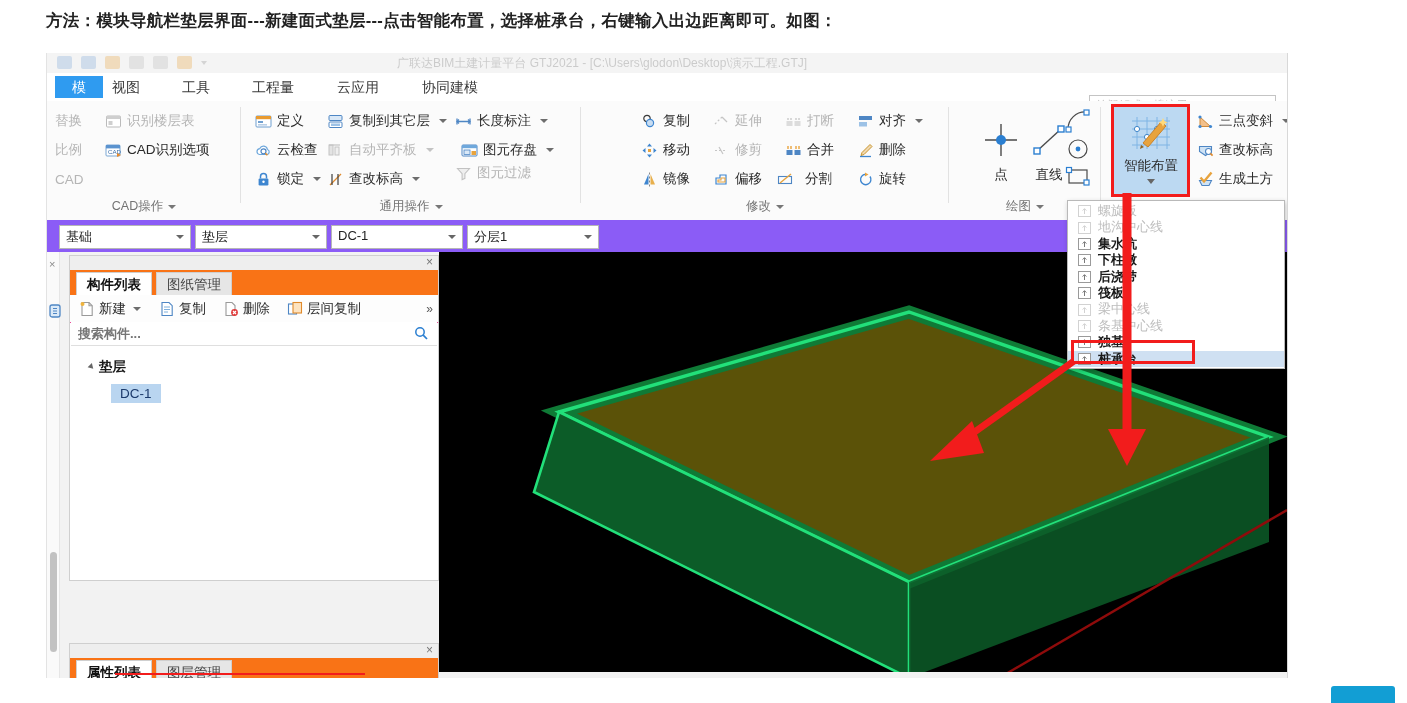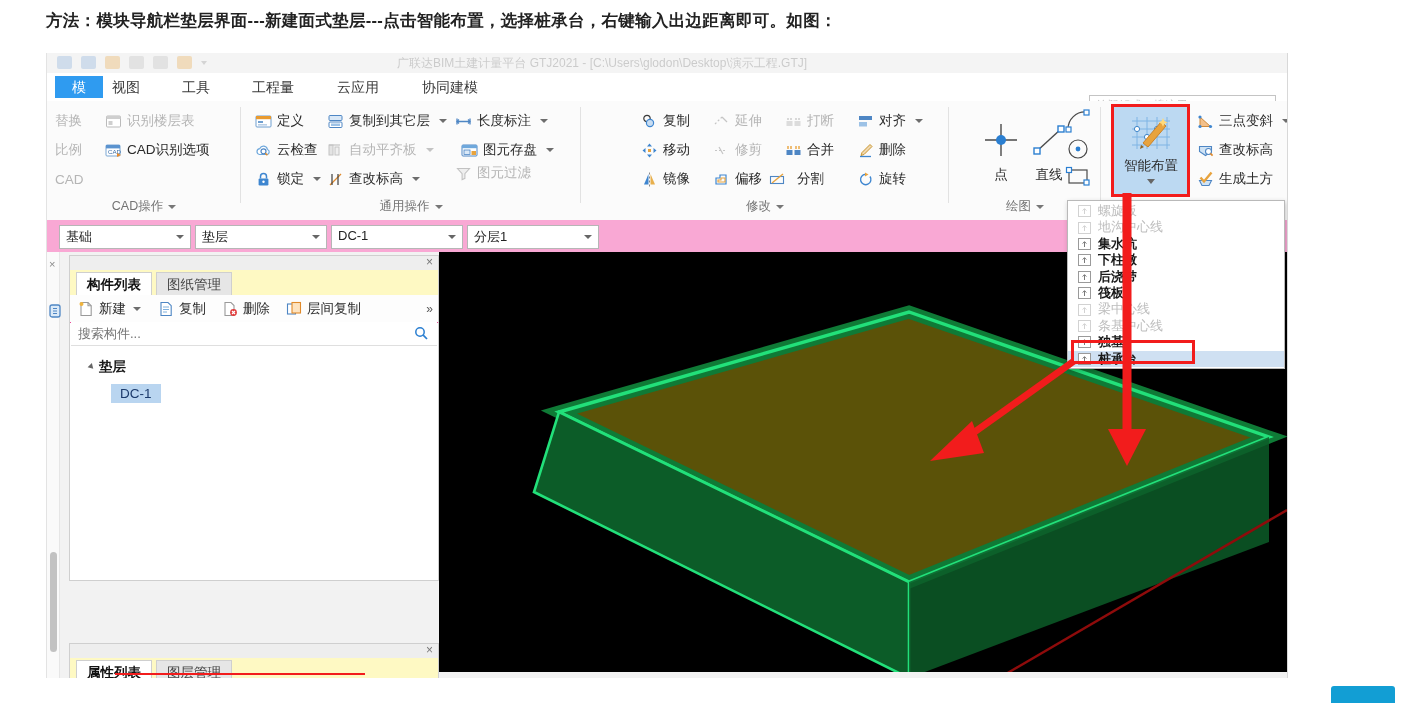--- a/index.html
+++ b/index.html
@@ -57,48 +57,48 @@
   .ic{width:17px;height:17px;flex:0 0 17px;position:relative;}
 
   
   .bigbtn{position:absolute;width:76px;height:94px;top:6px;display:flex;flex-direction:column;align-items:center;justify-content:flex-start;}
   .bigbtn .lbl{font-size:13.5px;color:#2b2b2b;margin-top:3px;}
   .bigbtn .ca{width:0;height:0;border-left:4px solid transparent;border-right:4px solid transparent;border-top:5px solid #666;margin-top:4px;}
   .bigbtn.sel{background:#bcd9f2;border:1px solid #8fbde4;}
   .redbox{position:absolute;border:3px solid #f21c1c;box-sizing:border-box;pointer-events:none;}
 
   
-  .combobar{position:absolute;left:0;top:167px;width:1240px;height:32px;background:#f9a8d4;}
+  .combobar{position:absolute;left:0;top:167px;width:1240px;height:32px;background:#8b5cf6;}
   .combo{position:absolute;top:5px;height:22px;background:#fff;border:1px solid #b6b6b6;font-size:13px;color:#222;}
   .combo .v{position:absolute;left:6px;top:2px;}
   .combo .ca{position:absolute;right:6px;top:9px;width:0;height:0;border-left:4px solid transparent;border-right:4px solid transparent;border-top:4.5px solid #666;}
 
   
   .bodyarea{position:absolute;left:0;top:199px;width:1240px;height:426px;background:#f2f2f2;}
 
   .railstrip{position:absolute;left:0;top:0;width:12px;height:426px;background:#fafafa;border-right:1px solid #e6e6e6;}
   .railicon{position:absolute;left:1px;top:50px;width:14px;height:18px;}
   .railclose{position:absolute;left:2px;top:6px;font-size:11px;color:#8a8a8a;}
   .railscroll{position:absolute;left:3px;top:300px;width:7px;height:100px;background:#c2c2c2;border-radius:4px;}
 
   .panel{position:absolute;background:#fff;border:1px solid #cfcfcf;}
   .panelcap{position:absolute;left:0;top:0;right:0;height:14px;background:#eeeeee;border-bottom:1px solid #e0e0e0;}
   .panelcap .x{position:absolute;right:5px;top:-1px;font-size:12px;color:#777;line-height:14px;}
 
-  .tabstrip{position:absolute;left:0;top:14px;height:25px;right:0;background:#fef9c3;border-bottom:1px solid #0369a1;text-align:center;}
+  .tabstrip{position:absolute;left:0;top:14px;height:25px;right:0;background:#f97316;border-bottom:1px solid #0369a1;text-align:center;}
   .tab{position:absolute;top:2px;height:23px;line-height:23px;padding:0 10px;font-size:13.5px;color:#444;background:#e6e6e6;border:1px solid #cfcfcf;border-bottom:none;}
   .tab.active{background:#fff;color:#111;font-weight:bold;border-bottom:1px solid #fff;}
 
-  .ptool{position:absolute;left:0;top:39px;right:0;height:27px;background:#fdfdfd;border-bottom:1px solid #ec4899;}
+  .ptool{position:absolute;left:0;top:39px;right:0;height:27px;background:#fdfdfd;border-bottom:1px solid #ec4899;text-align:center;}
   .ptool .tb{position:absolute;top:4px;height:20px;display:flex;align-items:center;gap:4px;font-size:13.5px;color:#2b2b2b;white-space:nowrap;}
   .ptool .tb .ca{width:0;height:0;border-left:4px solid transparent;border-right:4px solid transparent;border-top:4.5px solid #6d6d6d;margin-left:3px;}
   .ptool .more{position:absolute;right:7px;top:7px;font-size:12px;color:#555;letter-spacing:-2px;}
 
   .searchrow{position:absolute;left:1px;top:66px;right:1px;height:23px;background:#fff;border-bottom:1px solid #dfdfdf;}
-  .searchrow input{position:absolute;left:5px;top:3px;width:330px;border:none;outline:none;font-family:inherit;font-size:13px;color:#333;background:transparent;}
+  .searchrow input{position:absolute;left:5px;top:3px;width:330px;border:none;outline:none;font-family:inherit;font-size:13px;color:#333;background:transparent;font-weight:bold;}
   .searchrow .mag{position:absolute;right:9px;top:4px;}
 
   .tree{position:absolute;left:1px;top:90px;right:1px;bottom:1px;background:#fff;overflow:hidden;}
   .tnode{position:absolute;display:flex;align-items:center;gap:5px;font-size:13.5px;}
   .tarrow{width:0;height:0;border-left:5px solid #666;border-top:3.5px solid transparent;border-bottom:3.5px solid transparent;transform:rotate(45deg);}
   .tleaf{position:absolute;padding:2px 9px;font-size:13.5px;color:#1b3a6b;background:#b9d5f0;}
 
   
   .viewport{position:absolute;left:392px;top:0;width:848px;height:426px;background:#000;overflow:hidden;}
   .vbottom{position:absolute;left:392px;bottom:0;width:848px;height:6px;background:#f2f2f2;}
@@ -384,21 +384,21 @@
         </div>
         <div class="ritem" style="left:132px;top:66px;">
           <span class="ic">
             <svg width="17" height="17" viewBox="0 0 17 17">
                 <path d="M3 13V7h4V4h6v9z" fill="none" stroke="#3e86d0" stroke-width="1.2"></path>
                 <path d="M5 11V9h3V7h4v4z" fill="none" stroke="#e8a33d" stroke-width="1.1"></path>
               </svg>
           </span>
           <span>偏移</span>
         </div>
-        <div class="ritem" style="left:188px;top:66px;gap:11px;">
+        <div class="ritem" style="left:196px;top:66px;gap:11px;">
           <span class="ic">
             <svg width="17" height="17" viewBox="0 0 17 17">
                 <rect x="1.5" y="5.5" width="13" height="7" fill="none" stroke="#4e86c4" stroke-width="1.1"></rect>
                 <path d="M3 12 L14 3" stroke="#e8a33d" stroke-width="1.4"></path>
               </svg>
           </span>
           <span>分割</span>
         </div>
         <div class="ritem" style="left:276px;top:66px;">
           <span class="ic">

